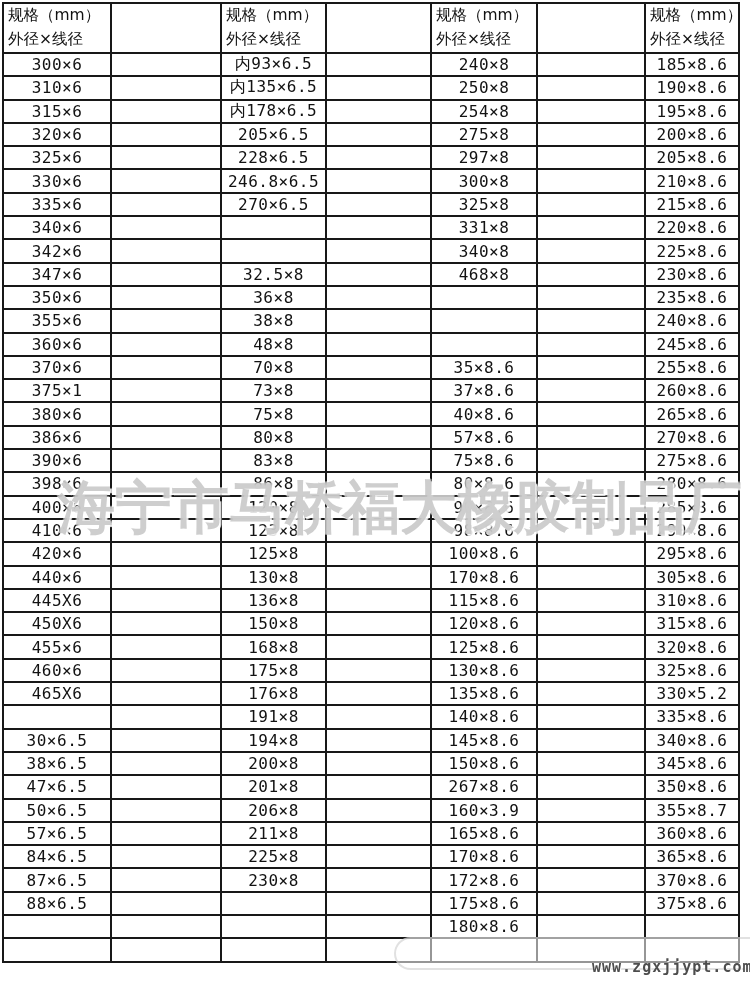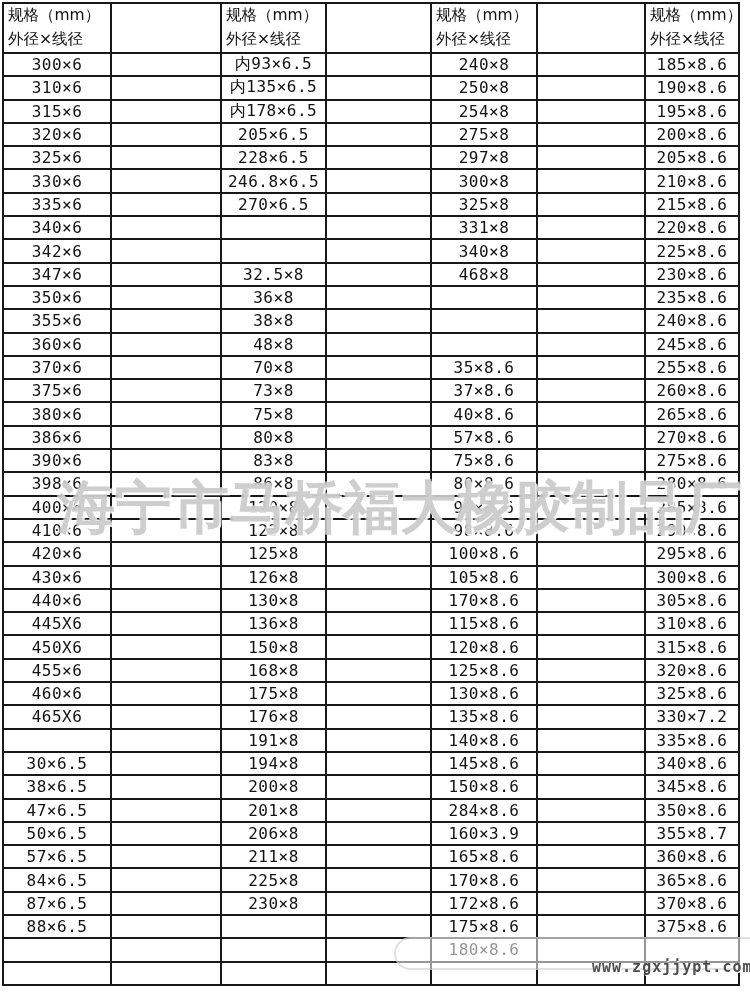--- a/index.html
+++ b/index.html
@@ -244,21 +244,21 @@
         <tr>
           <td>370×6</td>
           <td></td>
           <td>70×8</td>
           <td></td>
           <td>35×8.6</td>
           <td></td>
           <td>255×8.6</td>
         </tr>
         <tr>
-          <td>375×6</td>
+          <td>375×1</td>
           <td></td>
           <td>73×8</td>
           <td></td>
           <td>37×8.6</td>
           <td></td>
           <td>260×8.6</td>
         </tr>
         <tr>
           <td>380×6</td>
           <td></td>
@@ -316,29 +316,20 @@
         <tr>
           <td>420×6</td>
           <td></td>
           <td>125×8</td>
           <td></td>
           <td>100×8.6</td>
           <td></td>
           <td>295×8.6</td>
         </tr>
         <tr>
-          <td>430×6</td>
-          <td></td>
-          <td>126×8</td>
-          <td></td>
-          <td>105×8.6</td>
-          <td></td>
-          <td>300×8.6</td>
-        </tr>
-        <tr>
           <td>440×6</td>
           <td></td>
           <td>130×8</td>
           <td></td>
           <td>170×8.6</td>
           <td></td>
           <td>305×8.6</td>
         </tr>
         <tr>
           <td>445X6</td>
@@ -376,21 +367,21 @@
           <td></td>
           <td>325×8.6</td>
         </tr>
         <tr>
           <td>465X6</td>
           <td></td>
           <td>176×8</td>
           <td></td>
           <td>135×8.6</td>
           <td></td>
-          <td>330×7.2</td>
+          <td>330×5.2</td>
         </tr>
         <tr>
           <td></td>
           <td></td>
           <td>191×8</td>
           <td></td>
           <td>140×8.6</td>
           <td></td>
           <td>335×8.6</td>
         </tr>
@@ -410,21 +401,21 @@
           <td></td>
           <td>150×8.6</td>
           <td></td>
           <td>345×8.6</td>
         </tr>
         <tr>
           <td>47×6.5</td>
           <td></td>
           <td>201×8</td>
           <td></td>
-          <td>284×8.6</td>
+          <td>267×8.6</td>
           <td></td>
           <td>350×8.6</td>
         </tr>
         <tr>
           <td>50×6.5</td>
           <td></td>
           <td>206×8</td>
           <td></td>
           <td>160×3.9</td>
           <td></td>

